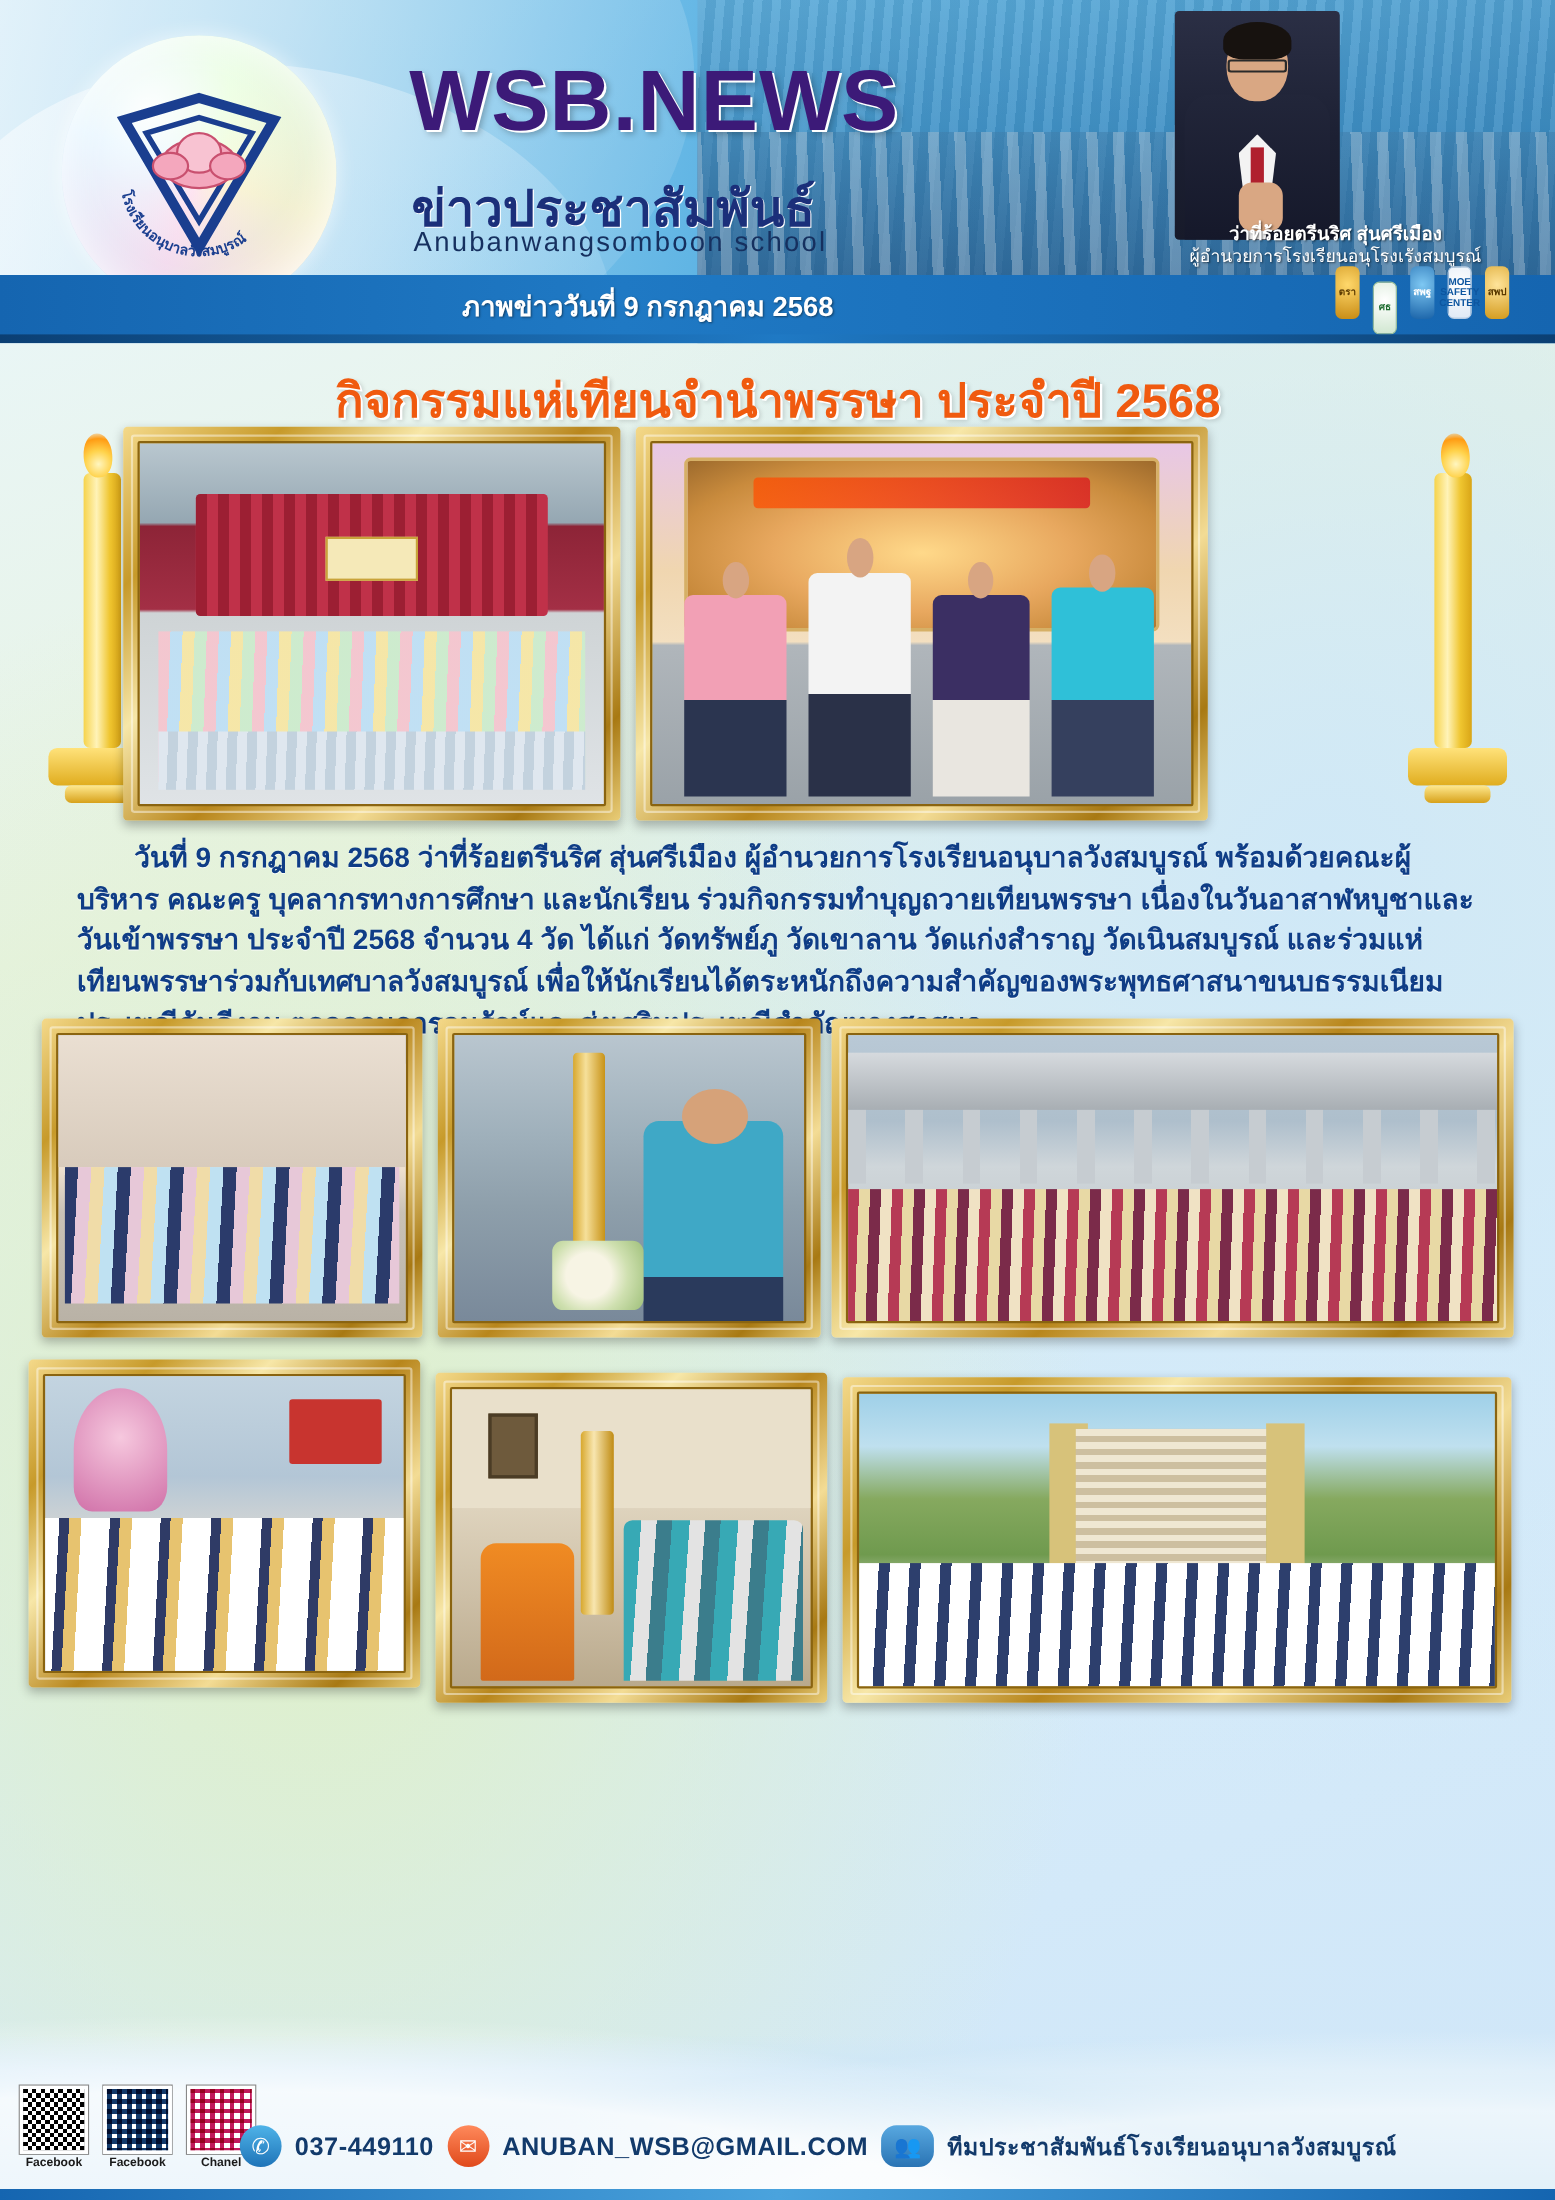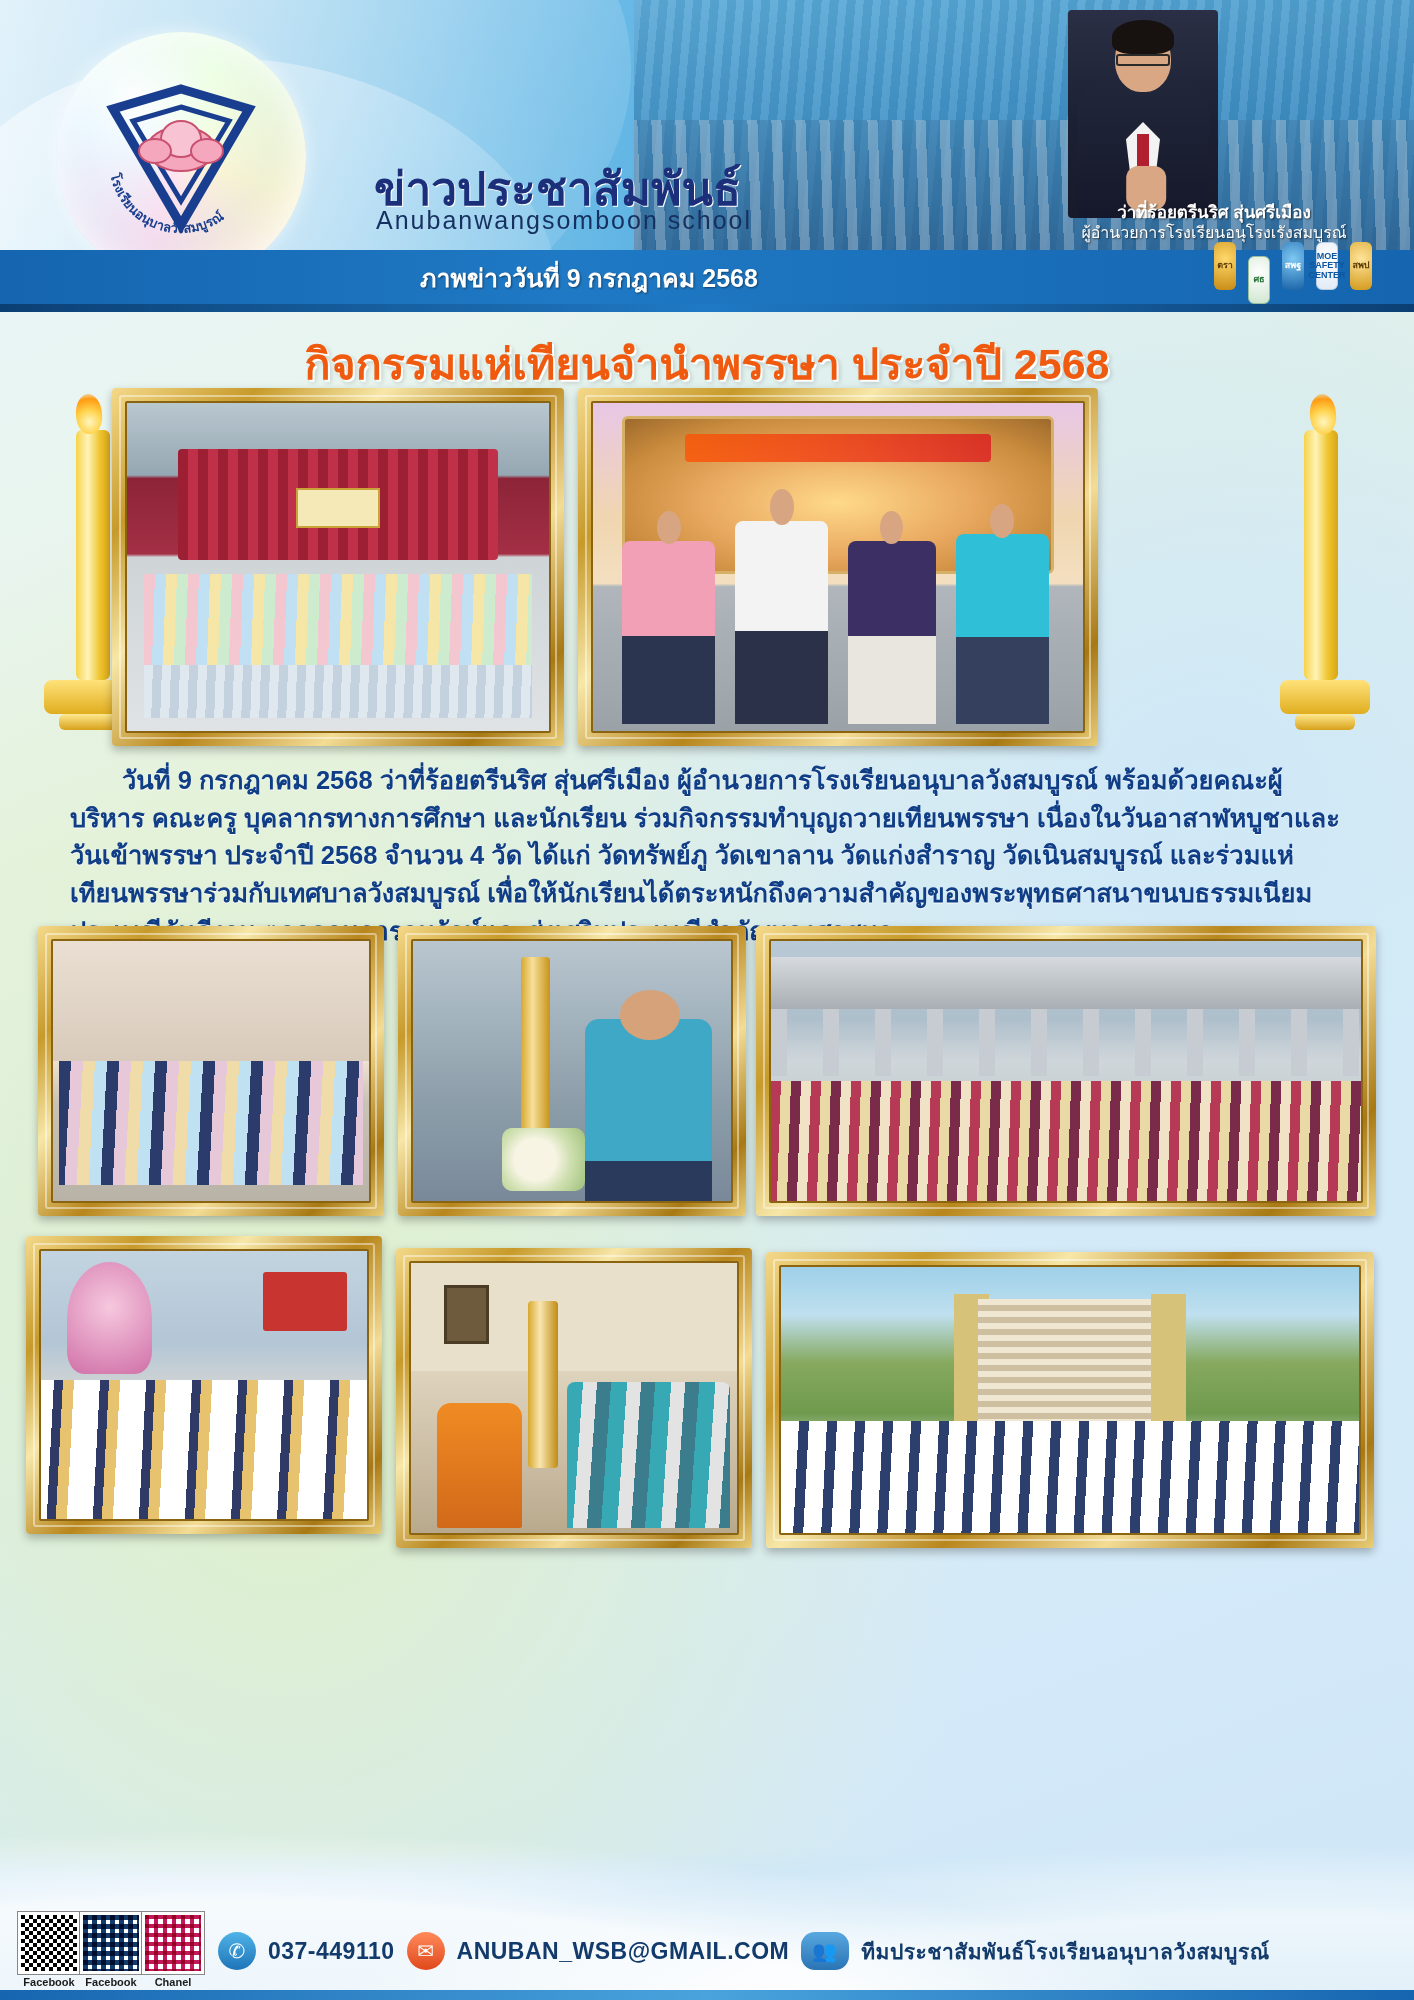--- a/index.html
+++ b/index.html
@@ -293,21 +293,21 @@
     position: absolute; left: 0; bottom: 0; width: 1414px; height: 210px;
     background:
       radial-gradient(ellipse at 15% 130%, rgba(255,255,255,0.85) 0 42%, rgba(255,255,255,0) 60%),
       radial-gradient(ellipse at 92% 120%, rgba(255,255,255,0.75) 0 35%, rgba(255,255,255,0) 55%);
     pointer-events: none;
   }
   .footer-line {
     position: absolute; left: 0; bottom: 0; width: 1414px; height: 10px;
     background: linear-gradient(90deg, #1565b0, #4aa3dd, #1565b0);
   }
-  .qr-group { position: absolute; left: 18px; bottom: 12px; display: flex; }
+  .qr-group { position: absolute; left: 18px; bottom: 28px; display: flex; gap: 14px; }
   .qr-item { text-align: center; }
   .qr-box {
     width: 62px; height: 62px;
     background:
       repeating-linear-gradient(90deg, #000 0 4px, #fff 4px 8px),
       repeating-linear-gradient(180deg, #000 0 4px, #fff 4px 8px);
     background-blend-mode: difference;
     border: 3px solid #fff;
     box-shadow: 0 0 0 1px #888;
   }
@@ -359,20 +359,21 @@
           <ellipse cx="92" cy="74" rx="20" ry="18" fill="#f8c3d2" stroke="#c9506f" stroke-width="2"></ellipse>
           <ellipse cx="66" cy="86" rx="16" ry="12" fill="#f4a7bd" stroke="#c9506f" stroke-width="2"></ellipse>
           <ellipse cx="118" cy="86" rx="16" ry="12" fill="#f4a7bd" stroke="#c9506f" stroke-width="2"></ellipse>
           <text font-size="13" fill="#1a3e8f" font-weight="bold" font-family="Liberation Sans, sans-serif">
             <textPath href="#curve" startOffset="6%">โรงเรียนอนุบาลวังสมบูรณ์</textPath>
           </text>
         </svg>
       </div>
     </div>
 
+    <div class="wsb-title">WSB.NEWS</div>
     <div class="wsb-sub1">ข่าวประชาสัมพันธ์</div>
     <div class="wsb-sub2">Anubanwangsomboon school</div>
 
     <div class="director-photo">
       <div class="dp-body"></div>
       <div class="dp-shirt"></div>
       <div class="dp-tie"></div>
       <div class="dp-head"></div>
       <div class="dp-hair"></div>
       <div class="dp-glasses"></div>

